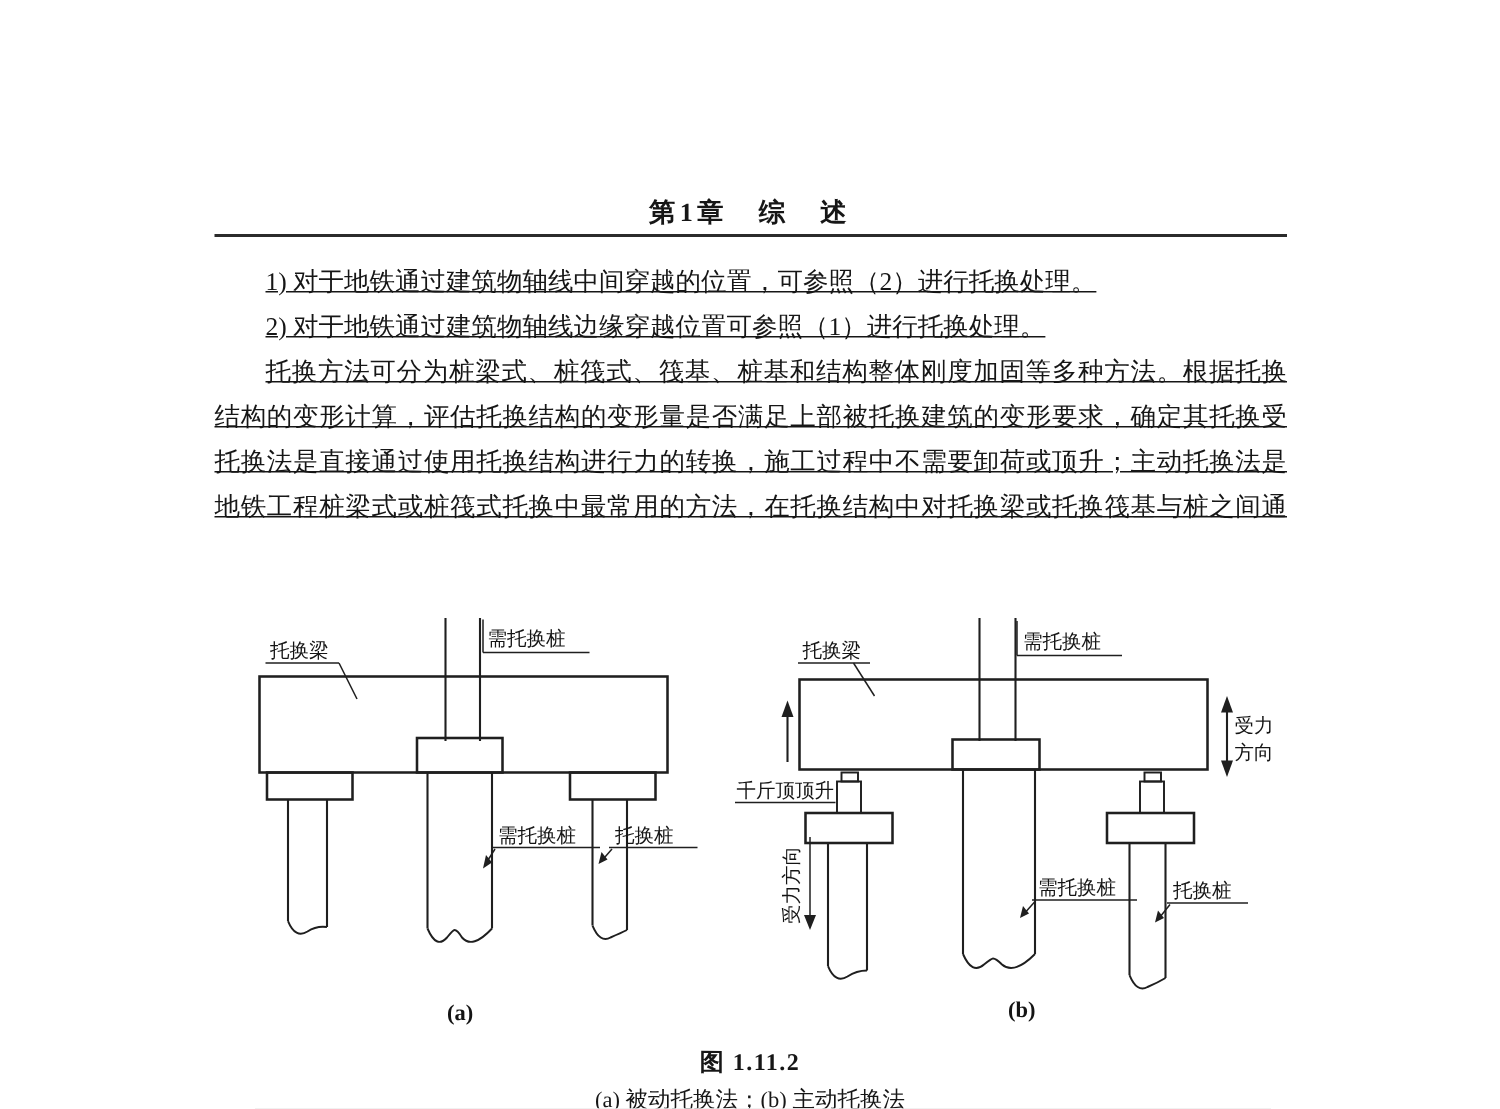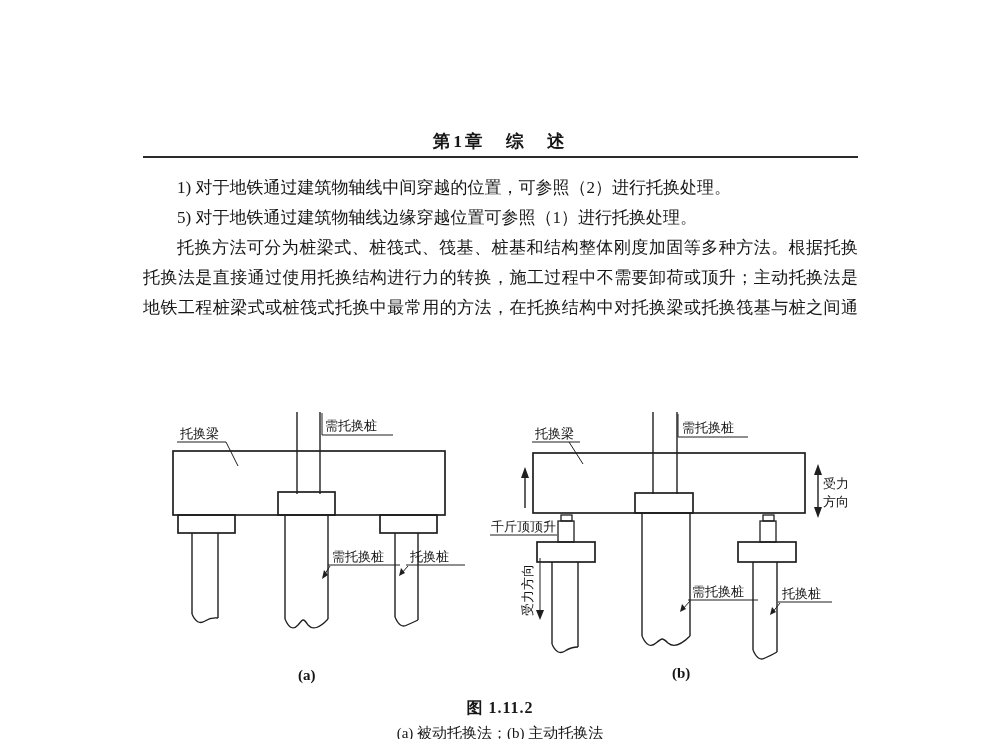--- a/index.html
+++ b/index.html
@@ -12,21 +12,21 @@
   .chapter-header{
     position:absolute;top:129px;left:0;width:1000px;text-align:center;
     font-size:17.5px;font-weight:600;letter-spacing:3px;
   }
   .header-rule{
     position:absolute;top:156px;left:143px;width:715px;height:0;
     border-top:2px solid #2b2b2b;
   }
   .body-text{
     position:absolute;top:173px;left:143px;width:715px;
-    font-size:17px;line-height:30px;
+    font-size:17px;line-height:30px;text-decoration:underline;
   }
   .line{height:30px;overflow:visible;}
   .indent{padding-left:34px;}
   .fulljust{text-align:justify;text-align-last:justify;}
   .figcap{
     position:absolute;top:698px;left:0;width:1000px;text-align:center;
     font-size:16px;font-weight:600;letter-spacing:1px;
   }
   .figsub{
     position:absolute;top:724px;left:0;width:1000px;text-align:center;
@@ -48,22 +48,23 @@
 </head>
 <body>
 
 <div class="page">
 
   <div class="chapter-header">第1章　综　述</div>
   <div class="header-rule"></div>
 
   <div class="body-text">
     <div class="line indent">1) 对于地铁通过建筑物轴线中间穿越的位置，可参照（2）进行托换处理。</div>
-    <div class="line indent">5) 对于地铁通过建筑物轴线边缘穿越位置可参照（1）进行托换处理。</div>
+    <div class="line indent">2) 对于地铁通过建筑物轴线边缘穿越位置可参照（1）进行托换处理。</div>
     <div class="line indent fulljust">托换方法可分为桩梁式、桩筏式、筏基、桩基和结构整体刚度加固等多种方法。根据托换</div>
+    <div class="line fulljust">结构的变形计算，评估托换结构的变形量是否满足上部被托换建筑的变形要求，确定其托换受</div>
     <div class="line fulljust">托换法是直接通过使用托换结构进行力的转换，施工过程中不需要卸荷或顶升；主动托换法是</div>
     <div class="line fulljust">地铁工程桩梁式或桩筏式托换中最常用的方法，在托换结构中对托换梁或托换筏基与桩之间通</div>
   </div>
 
   <svg class="diag" style="left:160px;top:408px" width="330" height="285">
 
     <g>
       <line x1="137" y1="4" x2="137" y2="86"></line>
       <line x1="160" y1="4" x2="160" y2="86"></line>
     </g>

